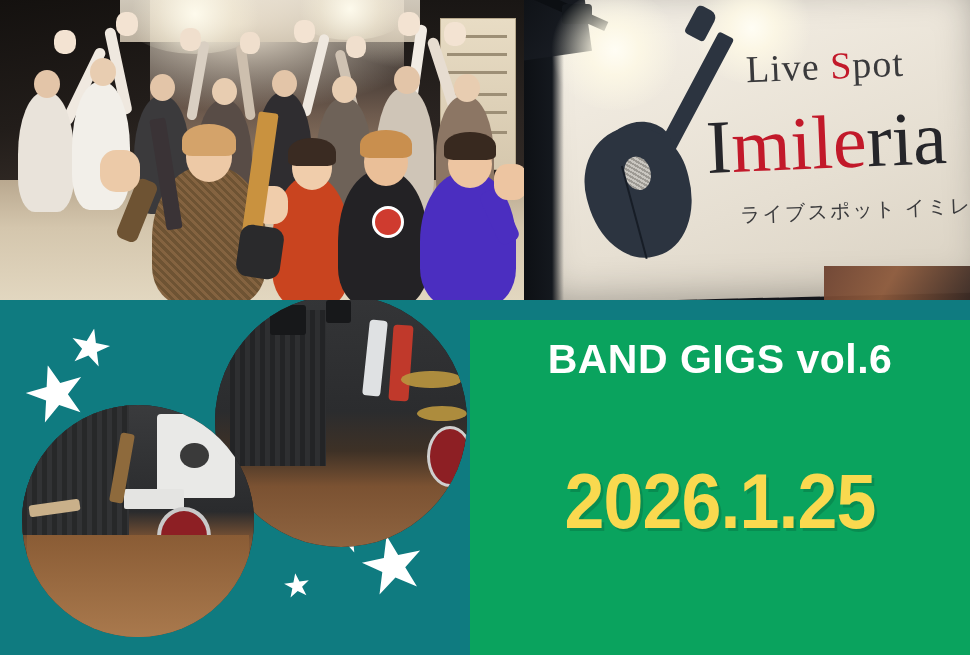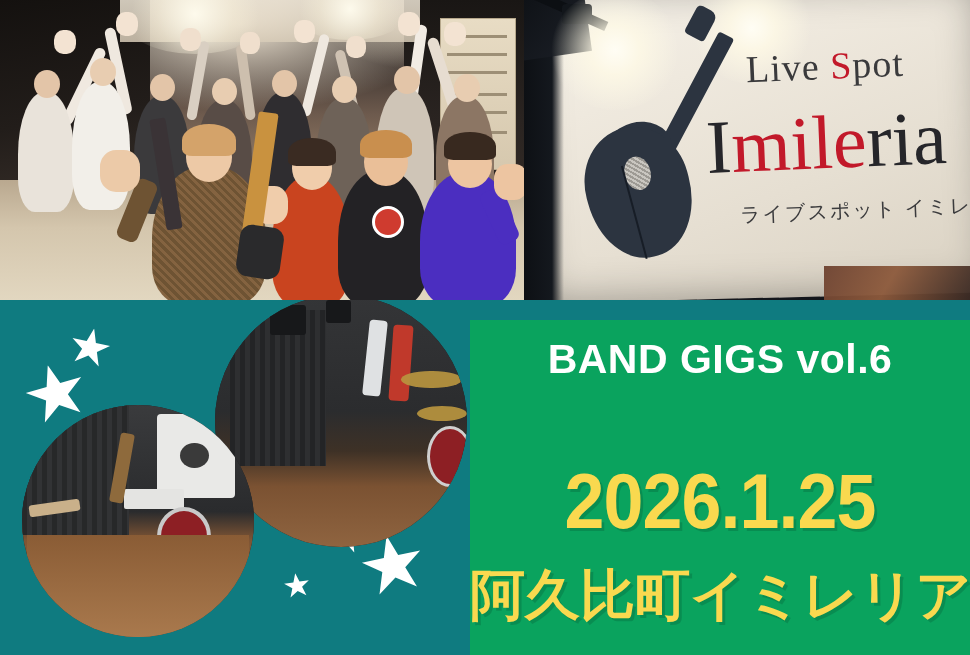--- a/index.html
+++ b/index.html
@@ -340,16 +340,15 @@
         </div>
       </div>
     </div>
   </div>
 
   <div class="green">
     <div class="title-block">
       <div class="t-line1">BAND  GIGS  vol.6</div>
     </div>
     <div class="date-line">2026.1.25</div>
-    <div class="venue-line">阿久比町イミレリア</div>
   </div>
 
 </div>
 
 </body></html>

